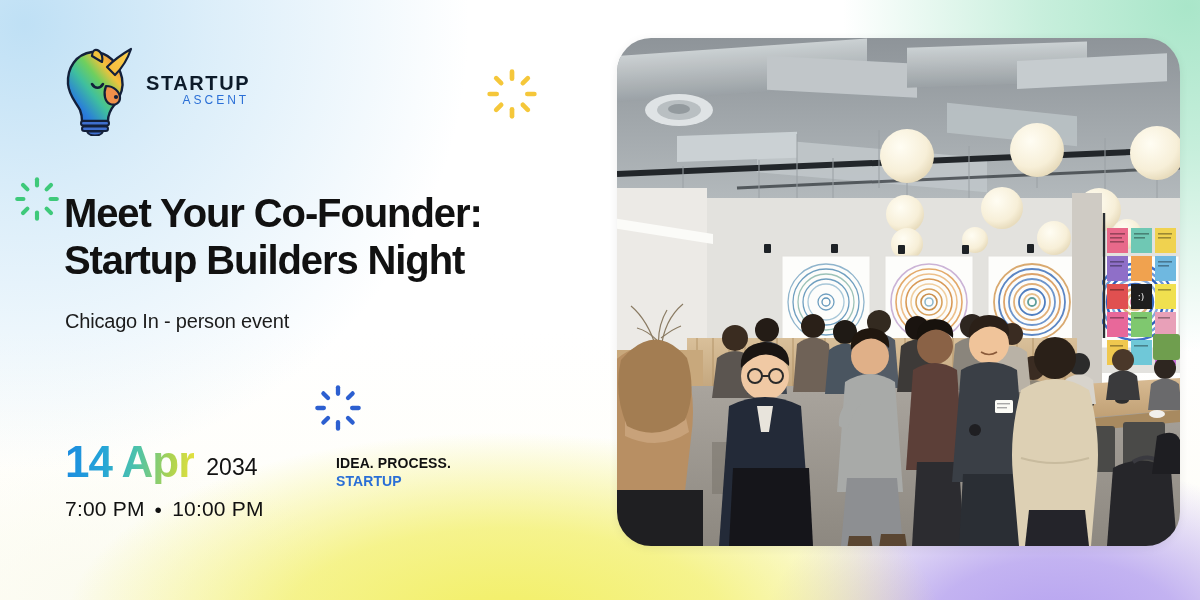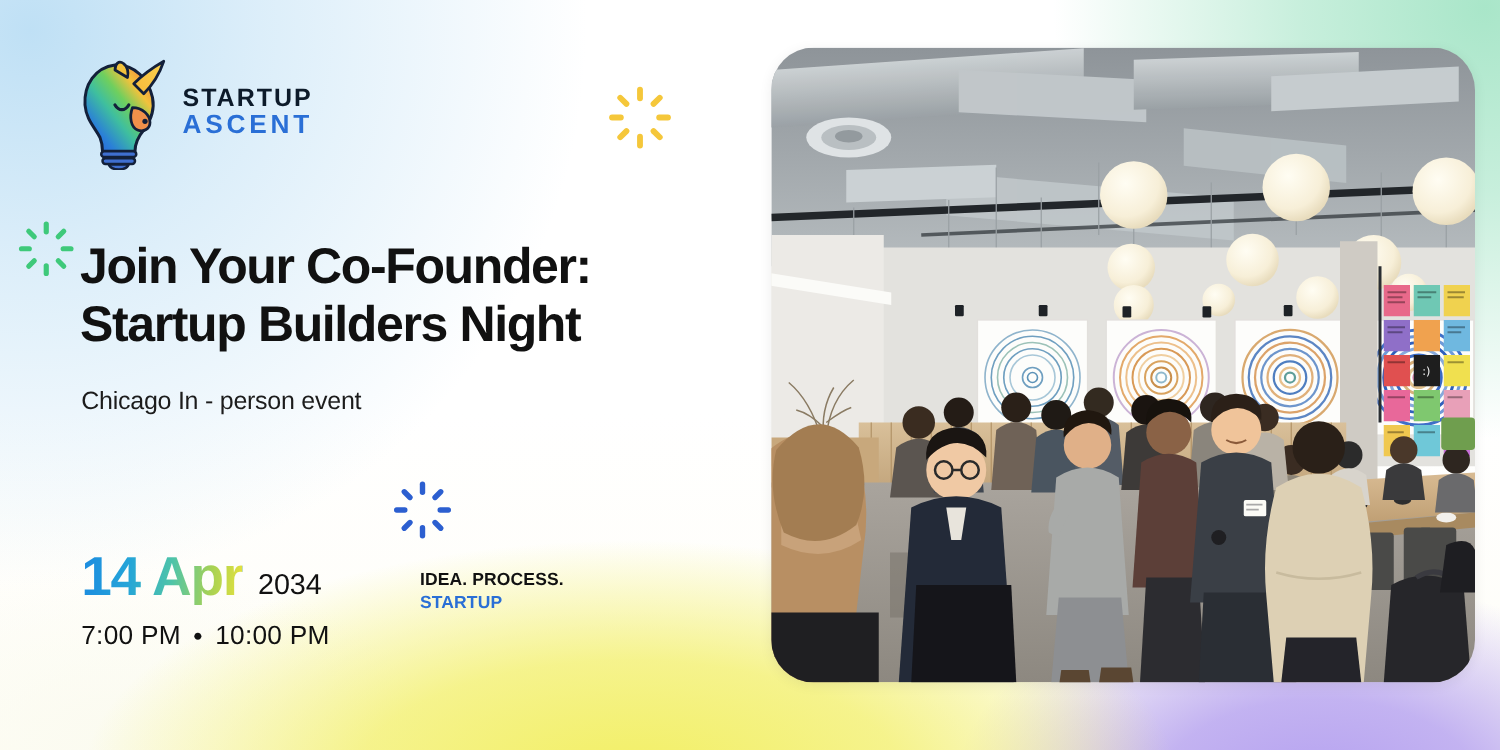--- a/index.html
+++ b/index.html
@@ -25,21 +25,21 @@
   }
 
   
   .logo-row { position:absolute; left:62px; top:44px; display:flex; align-items:center; gap:12px; }
   .logo-mark { width:72px; height:92px; display:block; }
   .logo-words { display:flex; flex-direction:column; line-height:1.04; }
   .logo-startup {
     font-size:20px; font-weight:bold; letter-spacing:1.6px; color:#0d1b2a;
   }
   .logo-ascent {
-    font-size:21px; font-weight:bold; letter-spacing:3.0px; color:#2a6fd6;
+    font-size:12px; font-weight:normal; letter-spacing:3.0px; color:#2a6fd6;
     align-self:flex-end; margin-right:1px;
   }
 
   
   .headline {
     position:absolute; left:64px; top:190px; width:520px;
     font-size:40px; font-weight:bold; line-height:1.18;
     letter-spacing:-1.1px; color:#111111;
   }
   .subtitle {
@@ -127,21 +127,21 @@
     <rect x="20" y="82.5" width="26" height="4.6" rx="2.3" fill="#3f6fd0" stroke="#13203a" stroke-width="2"></rect>
     <path d="M25 87.5 L41 87.5 C40 90.5 37 91.5 33 91.5 C29 91.5 26 90.5 25 87.5 Z" fill="#3f6fd0" stroke="#13203a" stroke-width="2" stroke-linejoin="round"></path>
   </svg>
   <div class="logo-words">
     <span class="logo-startup">STARTUP</span>
     <span class="logo-ascent">ASCENT</span>
   </div>
 </div>
 
 <div class="headline">
-  <div>Join Your Co-Founder:</div>
+  <div>Meet Your Co-Founder:</div>
   <div>Startup Builders Night</div>
 </div>
 <div class="subtitle">Chicago In - person event</div>
 
 <div class="date-row">
   <span class="date-main">14 Apr</span>
   <span class="date-year">2034</span>
 </div>
 <div class="time-row">
   <span>7:00 PM</span>

